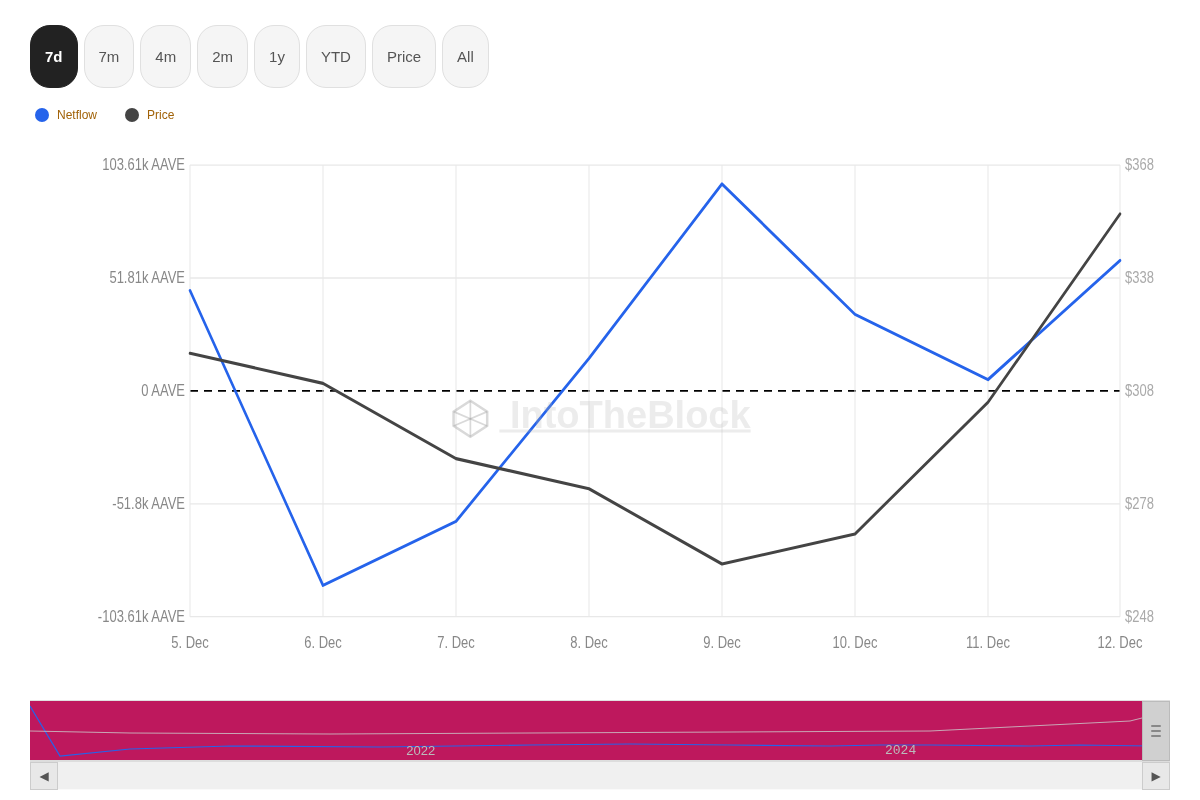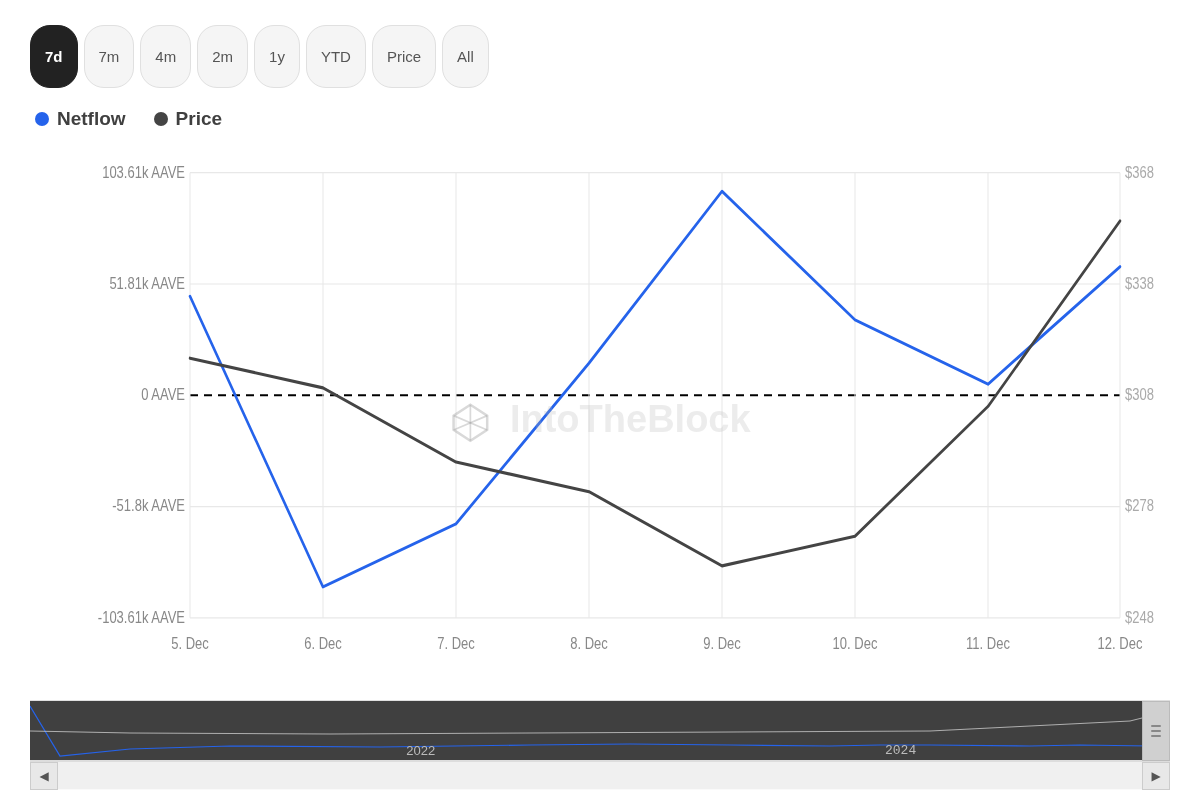--- a/index.html
+++ b/index.html
@@ -54,23 +54,23 @@
       display: flex;
       align-items: center;
       gap: 8px;
     }
     .legend-dot {
       width: 14px;
       height: 14px;
       border-radius: 50%;
     }
     .legend-label {
-      font-size: 19px;
-      color: #404040;
-      font-weight: 700;
+      font-size: 12px;
+      color: #a16207;
+      font-weight: 400;
     }
     
     .chart-wrapper {
       flex: 1;
       display: flex;
       flex-direction: column;
       position: relative;
     }
     .main-chart {
       flex: 1;
@@ -121,20 +121,21 @@
       position: absolute;
       top: 50%;
       left: 50%;
       transform: translate(-50%, -50%);
       font-size: 38px;
       color: rgba(180,180,180,0.25);
       font-weight: 700;
       white-space: nowrap;
       pointer-events: none;
       user-select: none;
+      text-decoration: underline;
     }
     .watermark-icon {
       display: inline-block;
       width: 42px;
       height: 42px;
       vertical-align: middle;
       margin-right: 8px;
     }
     .slider-handle {
       position: absolute;
@@ -245,21 +246,21 @@
         <text x="426" y="405" text-anchor="middle" font-size="13" fill="#888">7. Dec</text>
         <text x="559" y="405" text-anchor="middle" font-size="13" fill="#888">8. Dec</text>
         <text x="692" y="405" text-anchor="middle" font-size="13" fill="#888">9. Dec</text>
         <text x="825" y="405" text-anchor="middle" font-size="13" fill="#888">10. Dec</text>
         <text x="958" y="405" text-anchor="middle" font-size="13" fill="#888">11. Dec</text>
         <text x="1090" y="405" text-anchor="middle" font-size="13" fill="#888">12. Dec</text>
       </svg>
     </div>
 
     <div class="mini-chart-container">
-      <div style="position:relative; height:60px; background:#404040; border-bottom: 1px solid #ddd;">
+      <div style="position:relative; height:60px; background:#be185d; border-bottom: 1px solid #ddd;">
         
         <span class="mini-year-label" style="left: 33%;">2022</span>
         <span class="mini-year-label" style="left: 75%; font-family: Liberation Mono, monospace;">2024</span>
         
         <div class="slider-handle">
           <div class="slider-handle-lines">
             <div class="slider-handle-line"></div>
             <div class="slider-handle-line"></div>
             <div class="slider-handle-line"></div>
           </div>

